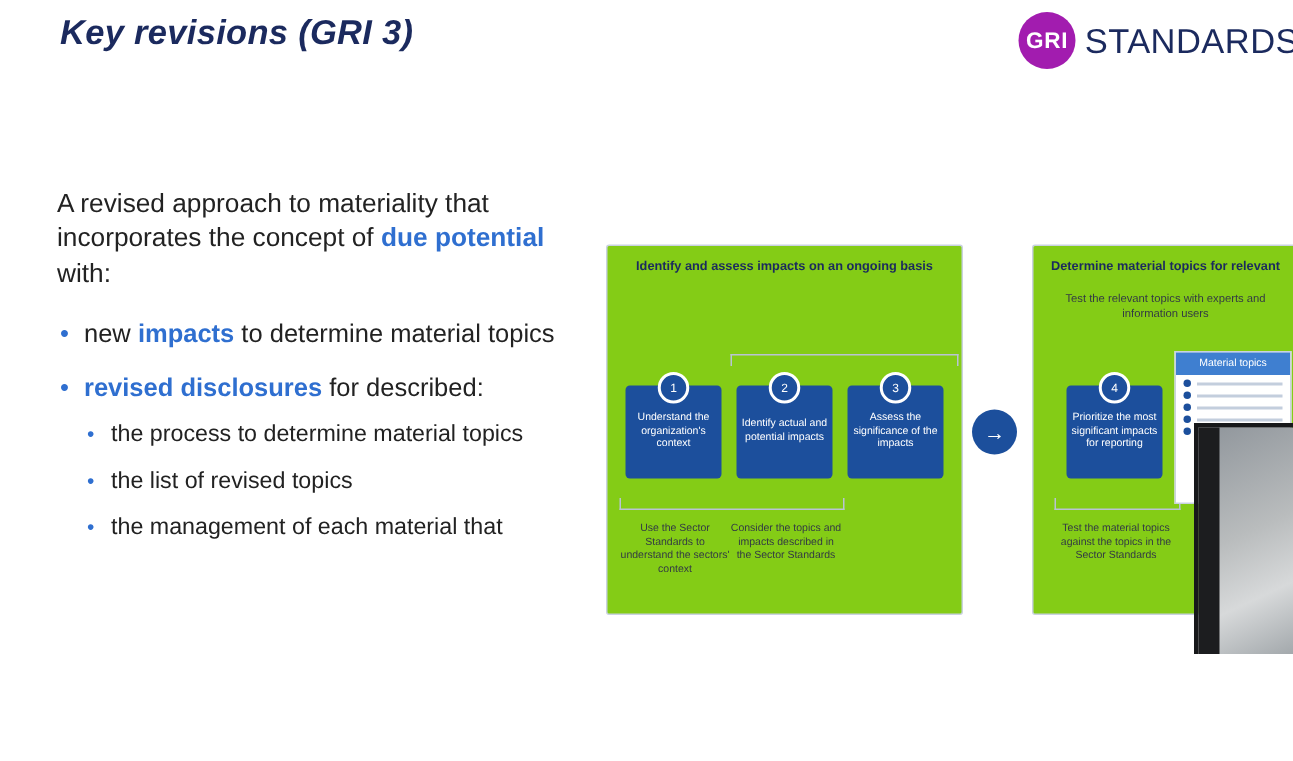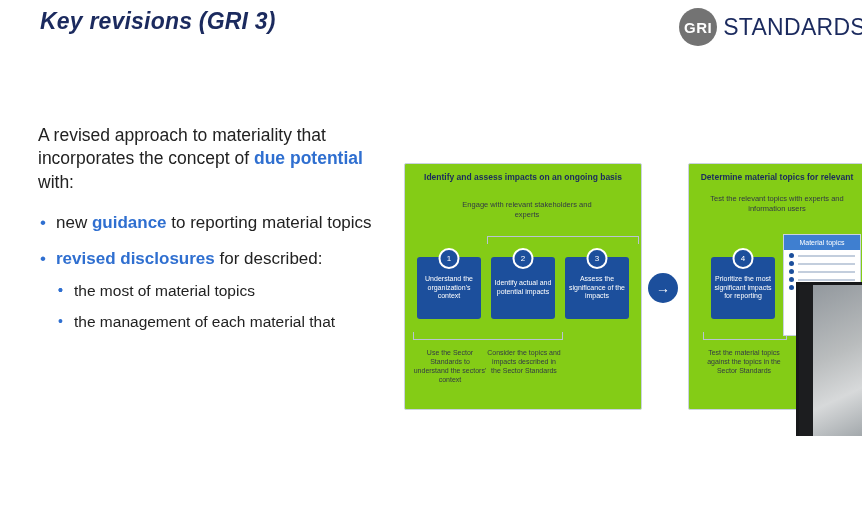--- a/index.html
+++ b/index.html
@@ -38,21 +38,21 @@
     right: 12px;
     top: 8px;
     display: flex;
     align-items: center;
     gap: 6px;
   }
   .logo-mark {
     width: 38px;
     height: 38px;
     border-radius: 50%;
-    background: #737373;
+    background: #a21caf;
     color: #ffffff;
     font-size: 15px;
     font-weight: bold;
     display: flex;
     align-items: center;
     justify-content: center;
     letter-spacing: 0.5px;
   }
   .logo-text {
     font-size: 23px;
@@ -312,47 +312,47 @@
   </div>
 
   <div class="left-col">
     <p class="lead">
       <span>A revised approach to materiality that incorporates the concept of </span><span class="hl">due potential</span><span> with:</span>
     </p>
 
     <ul class="lvl1">
       <li>
         <span class="bullet">•</span>
-        <span>new </span><span class="hl">guidance</span><span> to reporting material topics</span>
+        <span>new </span><span class="hl">impacts</span><span> to determine material topics</span>
       </li>
       <li>
         <span class="bullet">•</span>
         <span></span><span class="hl">revised disclosures</span><span> for described:</span>
         <ul class="lvl2">
           <li>
             <span class="bullet">•</span>
+            <span>the process to determine material topics</span>
           </li>
           <li>
             <span class="bullet">•</span>
-            <span>the most of material topics</span>
+            <span>the list of revised topics</span>
           </li>
           <li>
             <span class="bullet">•</span>
             <span>the management of each material that</span>
           </li>
         </ul>
       </li>
     </ul>
   </div>
 
   <div class="diagram">
 
     <div class="panel panel-a">
       <div class="panel-title">Identify and assess impacts on an ongoing basis</div>
-      <div class="panel-sub sub-a1">Engage with relevant stakeholders and experts</div>
 
       <div class="brace bracket-a-top"></div>
       <div class="brace-down bracket-a-bot"></div>
 
       <div class="step step-1">
         <span class="step-num">1</span>
         <span>Understand the organization's context</span>
       </div>
       <div class="step step-2">
         <span class="step-num">2</span>

